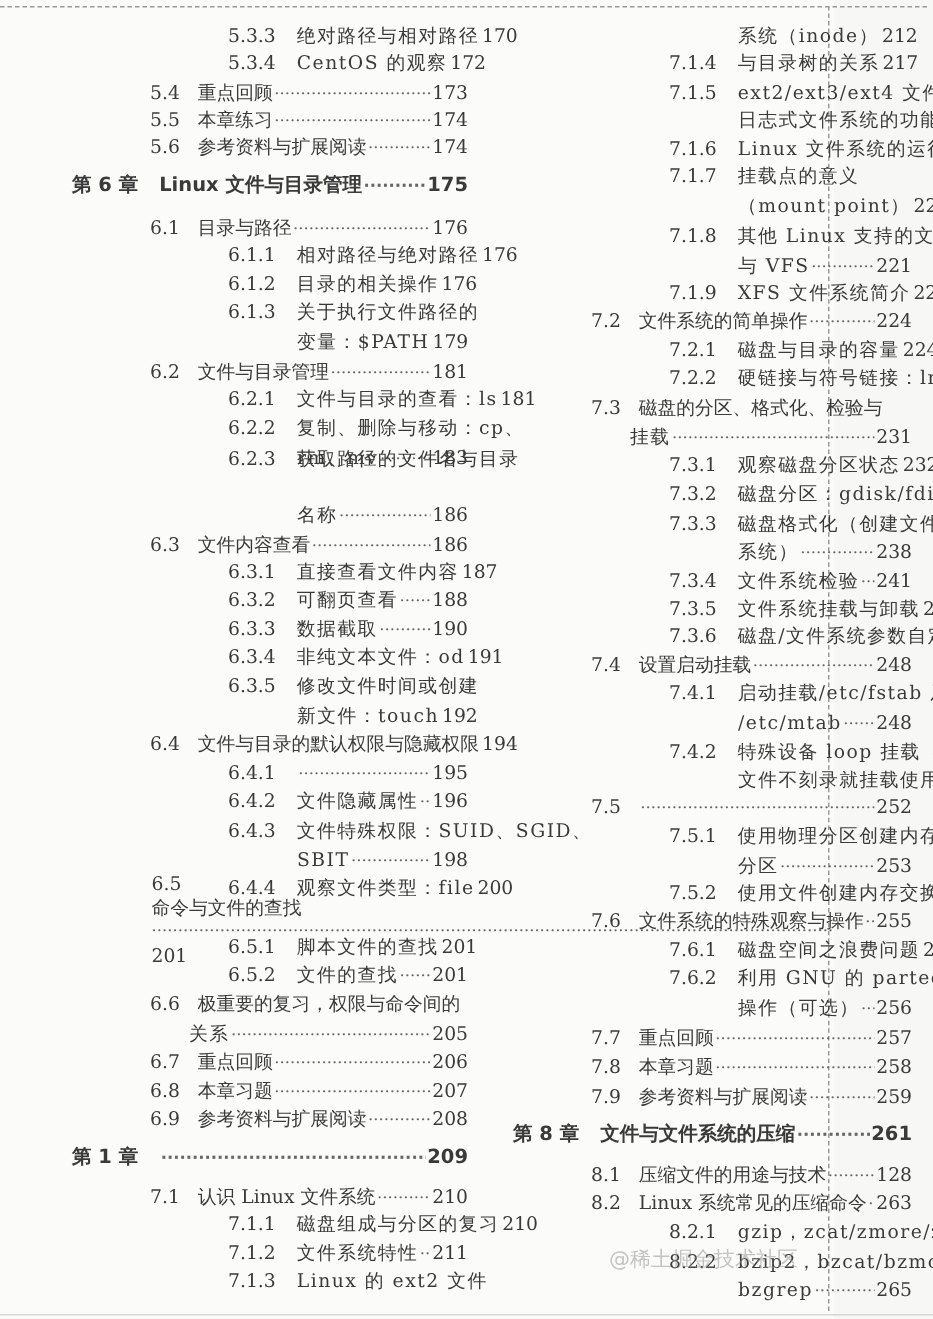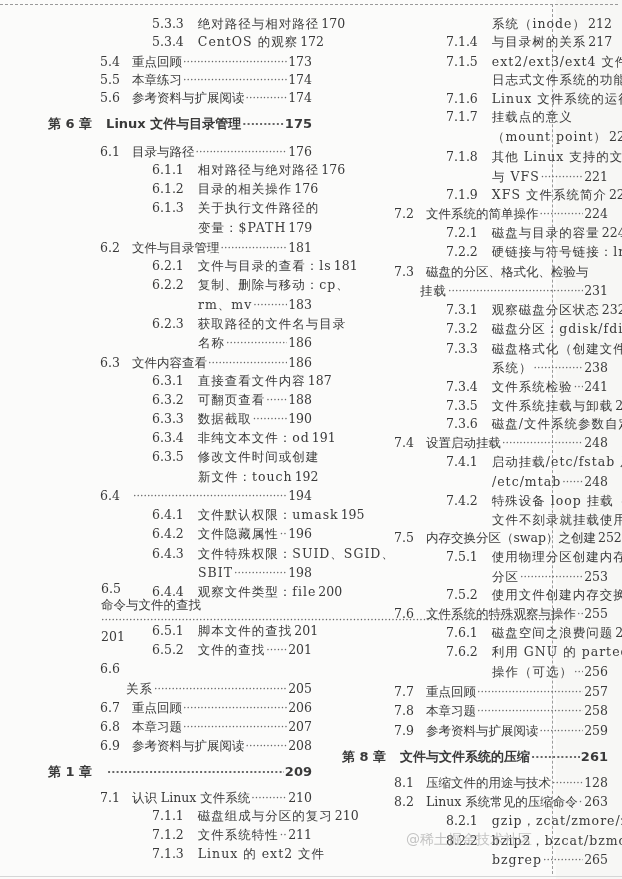--- a/index.html
+++ b/index.html
@@ -135,21 +135,21 @@
       </div>
       <div class="entry sub" style="top: 277px; left: 152px; width: 160px;">
         <span class="num" style="margin-right: 14px;">6.2.2</span>
         <span class="title">复制、删除与移动：cp、</span>
       </div>
       <div class="entry sub" style="top: 297px; left: 198px; width: 114px;">
         <span class="title">rm、mv</span>
         <span class="leader"></span>
         <span class="page-num">183</span>
       </div>
-      <div class="entry sub" style="top: 316px; left: 152px; width: 160px;">
+      <div class="entry sub" style="top: 298px; left: 152px; width: 160px;">
         <span class="num" style="margin-right: 14px;">6.2.3</span>
         <span class="title">获取路径的文件名与目录</span>
       </div>
       <div class="entry sub" style="top: 335px; left: 198px; width: 114px;">
         <span class="title">名称</span>
         <span class="leader"></span>
         <span class="page-num">186</span>
       </div>
       <div class="entry" style="top: 355px; left: 100px; width: 212px;">
         <span class="num" style="margin-right: 12px;">6.3</span>
@@ -185,26 +185,26 @@
         <span class="num" style="margin-right: 14px;">6.3.5</span>
         <span class="title">修改文件时间或创建</span>
       </div>
       <div class="entry sub" style="top: 469px; left: 198px; width: 114px;">
         <span class="title">新文件：touch</span>
         <span class="leader"></span>
         <span class="page-num">192</span>
       </div>
       <div class="entry" style="top: 488px; left: 100px; width: 212px;">
         <span class="num" style="margin-right: 12px;">6.4</span>
+        <span class="title">文件与目录的默认权限与隐藏权限</span>
         <span class="leader"></span>
         <span class="page-num">194</span>
       </div>
       <div class="entry sub" style="top: 507px; left: 152px; width: 160px;">
         <span class="num" style="margin-right: 14px;">6.4.1</span>
-        <span class="title">文件默认权限：umask</span>
         <span class="leader"></span>
         <span class="page-num">195</span>
       </div>
       <div class="entry sub" style="top: 526px; left: 152px; width: 160px;">
         <span class="num" style="margin-right: 14px;">6.4.2</span>
         <span class="title">文件隐藏属性</span>
         <span class="leader"></span>
         <span class="page-num">196</span>
       </div>
       <div class="entry sub" style="top: 546px; left: 152px; width: 160px;">
@@ -235,20 +235,21 @@
         <span class="page-num">201</span>
       </div>
       <div class="entry sub" style="top: 642px; left: 152px; width: 160px;">
         <span class="num" style="margin-right: 14px;">6.5.2</span>
         <span class="title">文件的查找</span>
         <span class="leader"></span>
         <span class="page-num">201</span>
       </div>
       <div class="entry" style="top: 661px; left: 100px; width: 212px;">
         <span class="num" style="margin-right: 12px;">6.6</span>
+        <span class="title">极重要的复习，权限与命令间的</span>
       </div>
       <div class="entry sub" style="top: 681px; left: 126px; width: 186px;">
         <span class="title">关系</span>
         <span class="leader"></span>
         <span class="page-num">205</span>
       </div>
       <div class="entry" style="top: 700px; left: 100px; width: 212px;">
         <span class="num" style="margin-right: 12px;">6.7</span>
         <span class="title">重点回顾</span>
         <span class="leader"></span>
@@ -424,21 +425,20 @@
       <div class="entry sub" style="top: 493px; left: 134px; width: 162px;">
         <span class="num" style="margin-right: 14px;">7.4.2</span>
         <span class="title">特殊设备 loop 挂载（镜像</span>
       </div>
       <div class="entry sub" style="top: 512px; left: 180px; width: 116px;">
         <span class="title">文件不刻录就挂载使用）</span>
         <span class="leader"></span>
       </div>
       <div class="entry" style="top: 530px; left: 82px; width: 214px;">
         <span class="num" style="margin-right: 12px;">7.5</span>
-        <span class="title">内存交换分区（swap）之创建</span>
         <span class="leader"></span>
         <span class="page-num">252</span>
       </div>
       <div class="entry sub" style="top: 549px; left: 134px; width: 162px;">
         <span class="num" style="margin-right: 14px;">7.5.1</span>
         <span class="title">使用物理分区创建内存交换</span>
       </div>
       <div class="entry sub" style="top: 569px; left: 180px; width: 116px;">
         <span class="title">分区</span>
         <span class="leader"></span>

